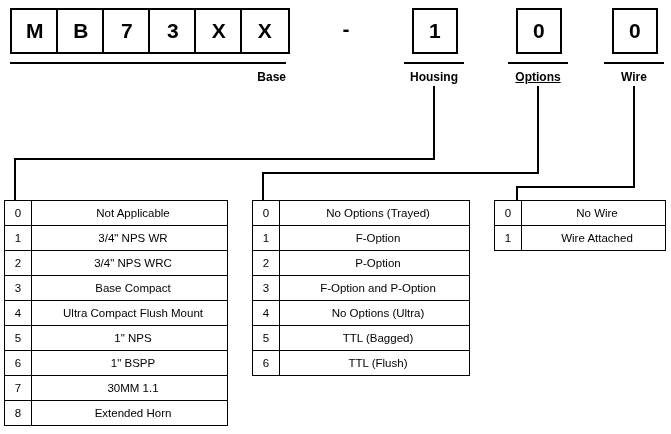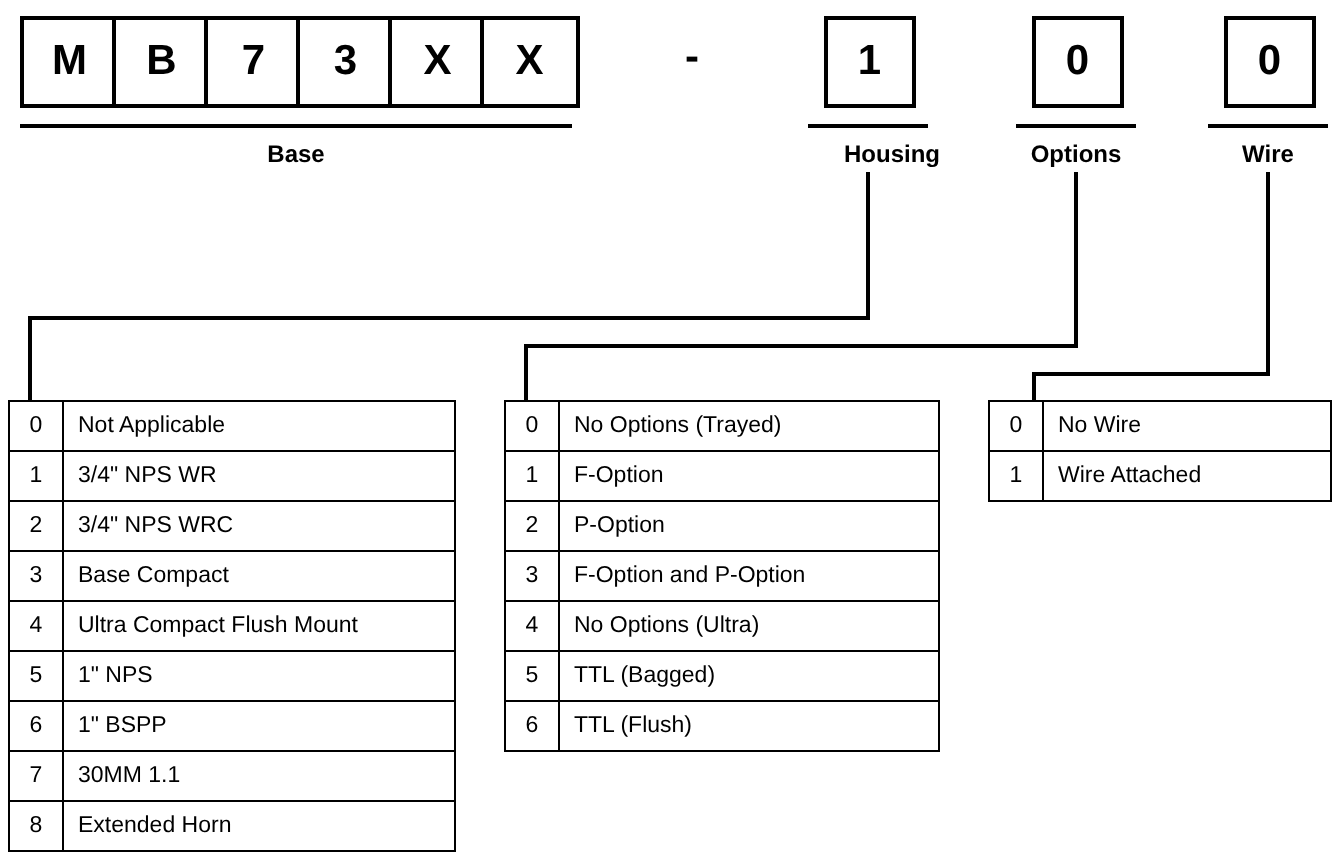--- a/index.html
+++ b/index.html
@@ -80,21 +80,21 @@
     vertical-align: middle;
     background: #fff;
   }
   .opt-table td.code {
     width: 26px;
     text-align: center;
     font-size: 11.5px;
   }
   .opt-table td.desc {
     padding-left: 7px;
-    text-align: left;
+    text-align: center;
     white-space: nowrap;
     margin-left: 32px;
   }
 </style>
 </head>
 <body>
 
 <div id="root">
 
   <div class="pn-box" style="left:10px; top:8px; width:46px; height:42px;">
@@ -128,23 +128,23 @@
 
   <div class="pn-box" style="left:612px; top:8px; width:42px; height:42px;">
     <span>0</span>
   </div>
 
   <div class="rule" style="left:10px; top:62px; width:276px;"></div>
   <div class="rule" style="left:404px; top:62px; width:60px;"></div>
   <div class="rule" style="left:508px; top:62px; width:60px;"></div>
   <div class="rule" style="left:604px; top:62px; width:60px;"></div>
 
-  <div class="grp-label" style="left:10px; top:70px; width:276px;">Base</div>
-  <div class="grp-label" style="left:406px; top:70px; width:80px;">Housing</div>
-  <div class="grp-label" style="left:498px; top:70px; width:80px;">Options</div>
+  <div class="grp-label" style="left:10px; top:70px; width:276px;text-align:right;">Base</div>
+  <div class="grp-label" style="left:394px; top:70px; width:80px;">Housing</div>
+  <div class="grp-label" style="left:498px; top:70px; width:80px;text-decoration:underline;">Options</div>
   <div class="grp-label" style="left:594px; top:70px; width:80px;">Wire</div>
 
   <div class="vline" style="left:433px; top:86px; height:72px;"></div>
   <div class="hline" style="left:14px; top:158px; width:421px;"></div>
   <div class="vline" style="left:14px; top:158px; height:42px;"></div>
 
   <div class="vline" style="left:537px; top:86px; height:86px;"></div>
   <div class="hline" style="left:262px; top:172px; width:277px;"></div>
   <div class="vline" style="left:262px; top:172px; height:28px;"></div>
 

